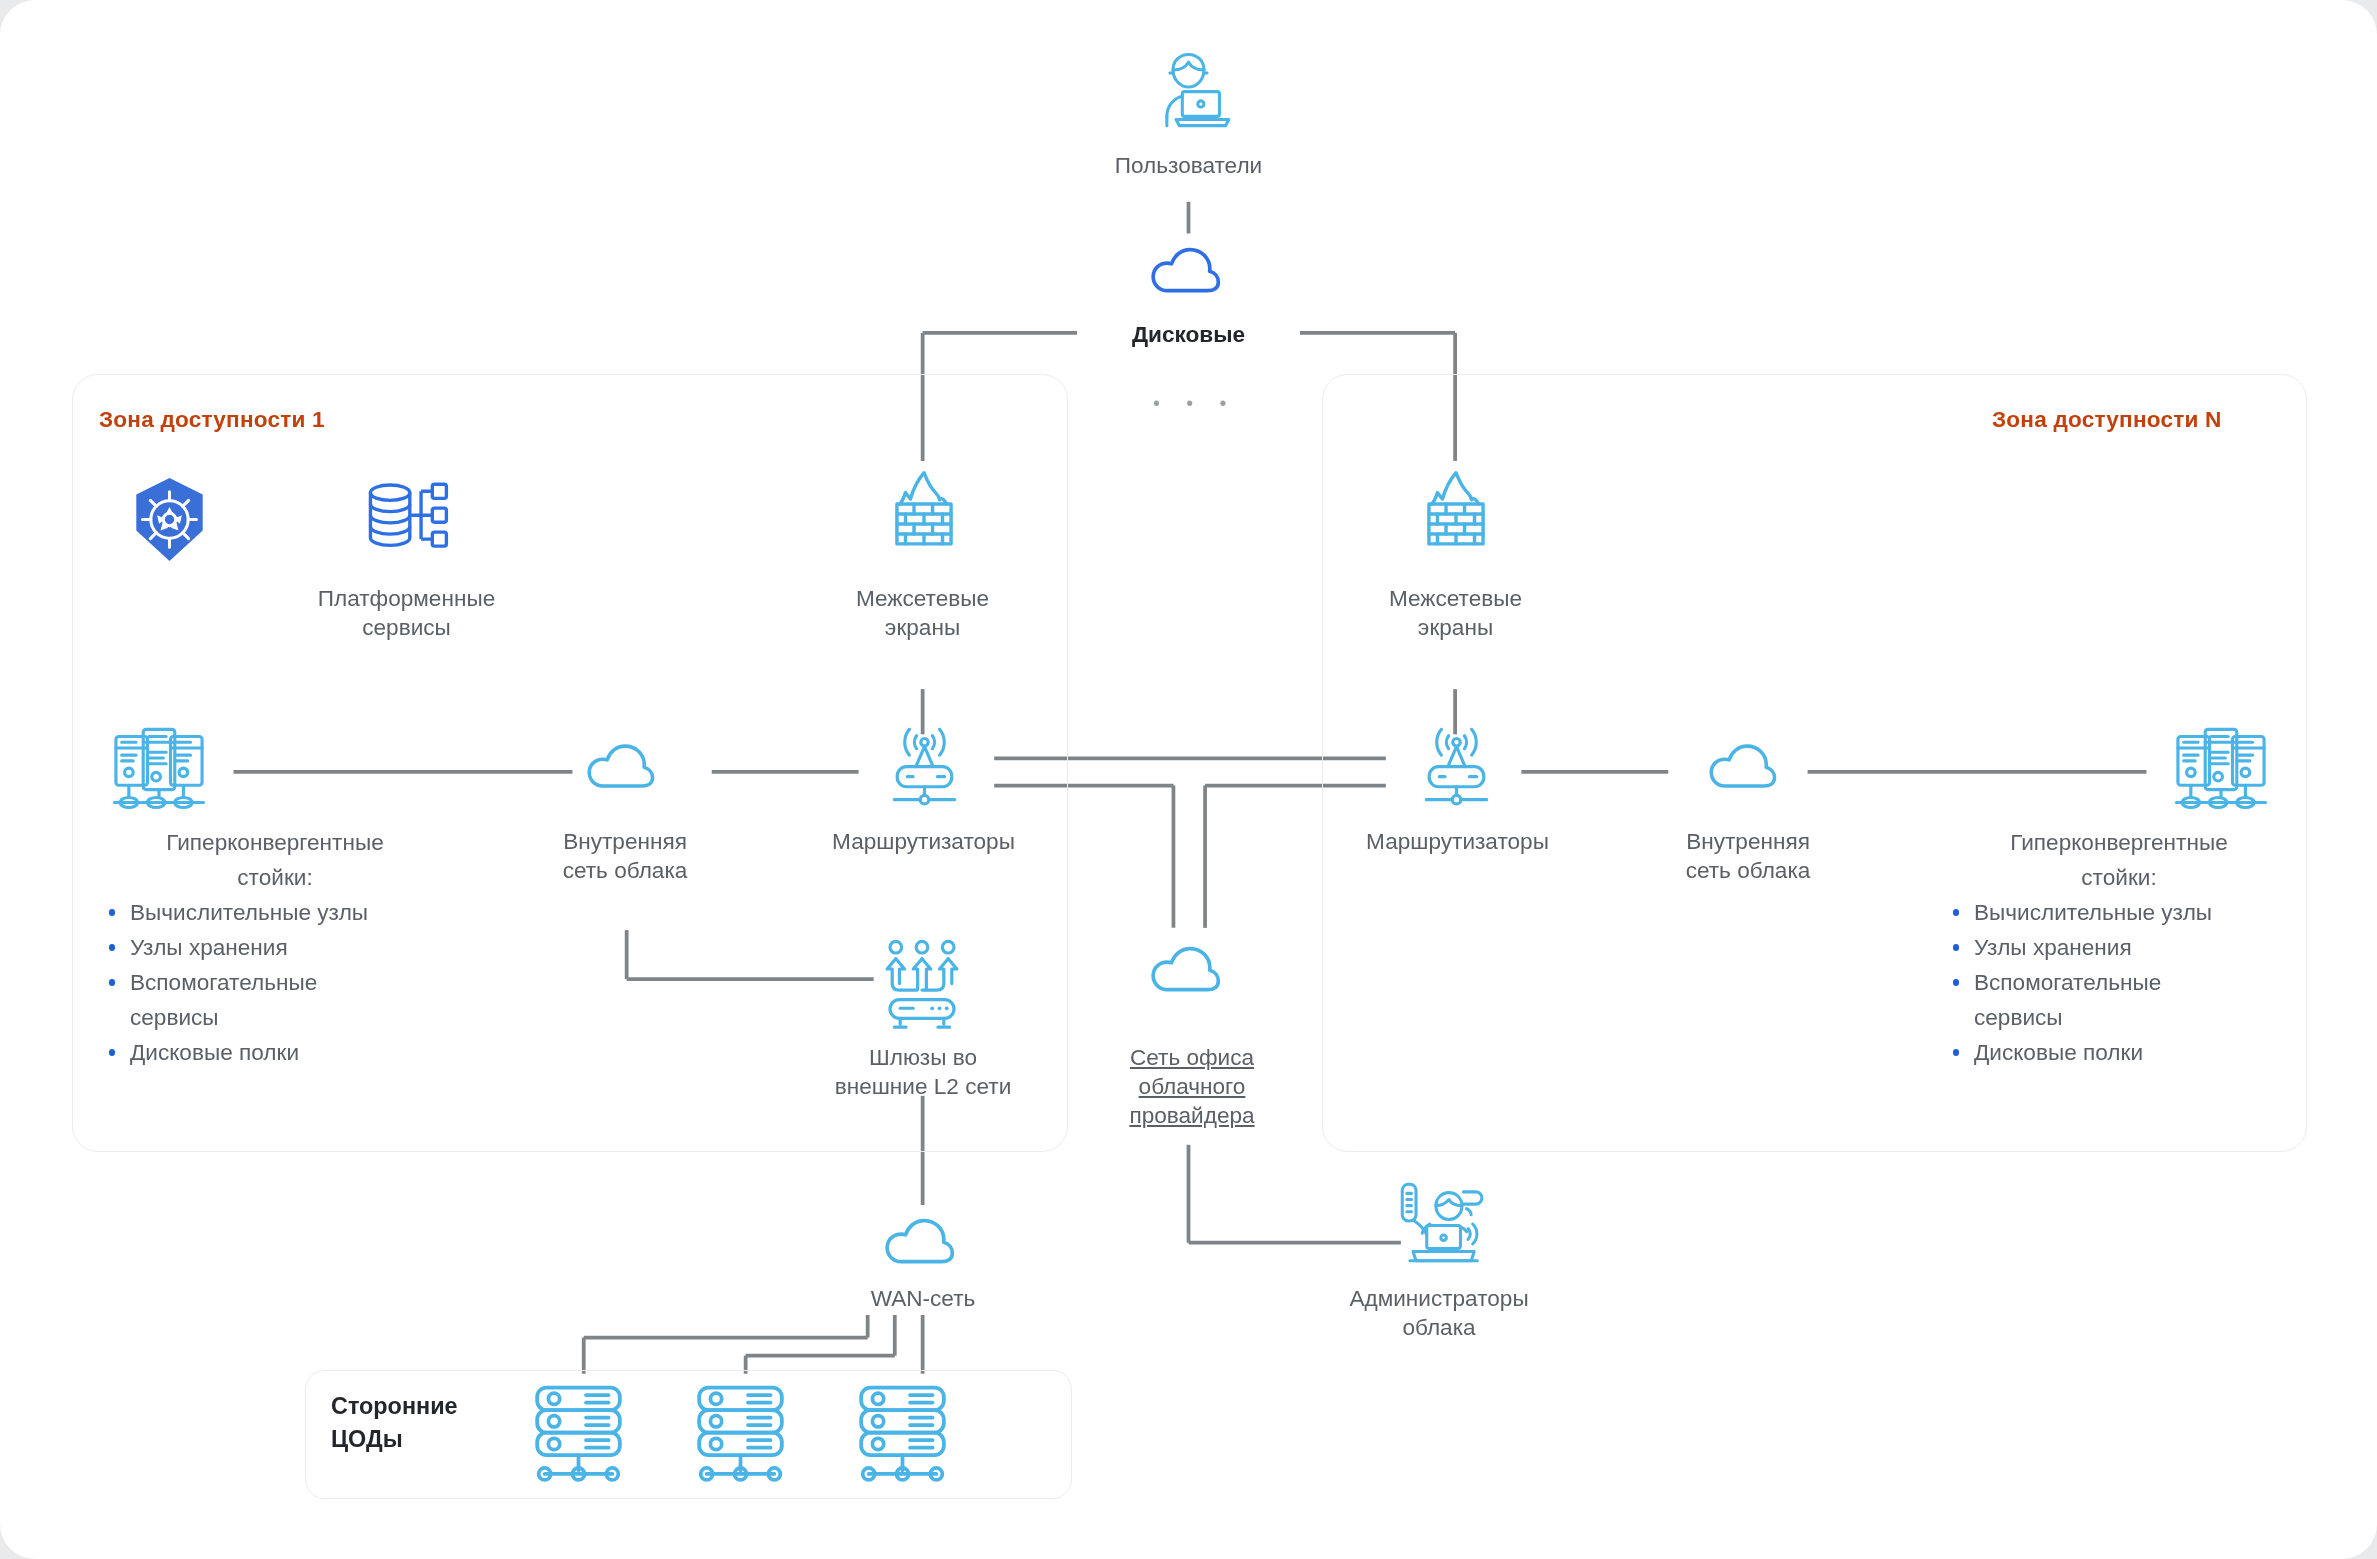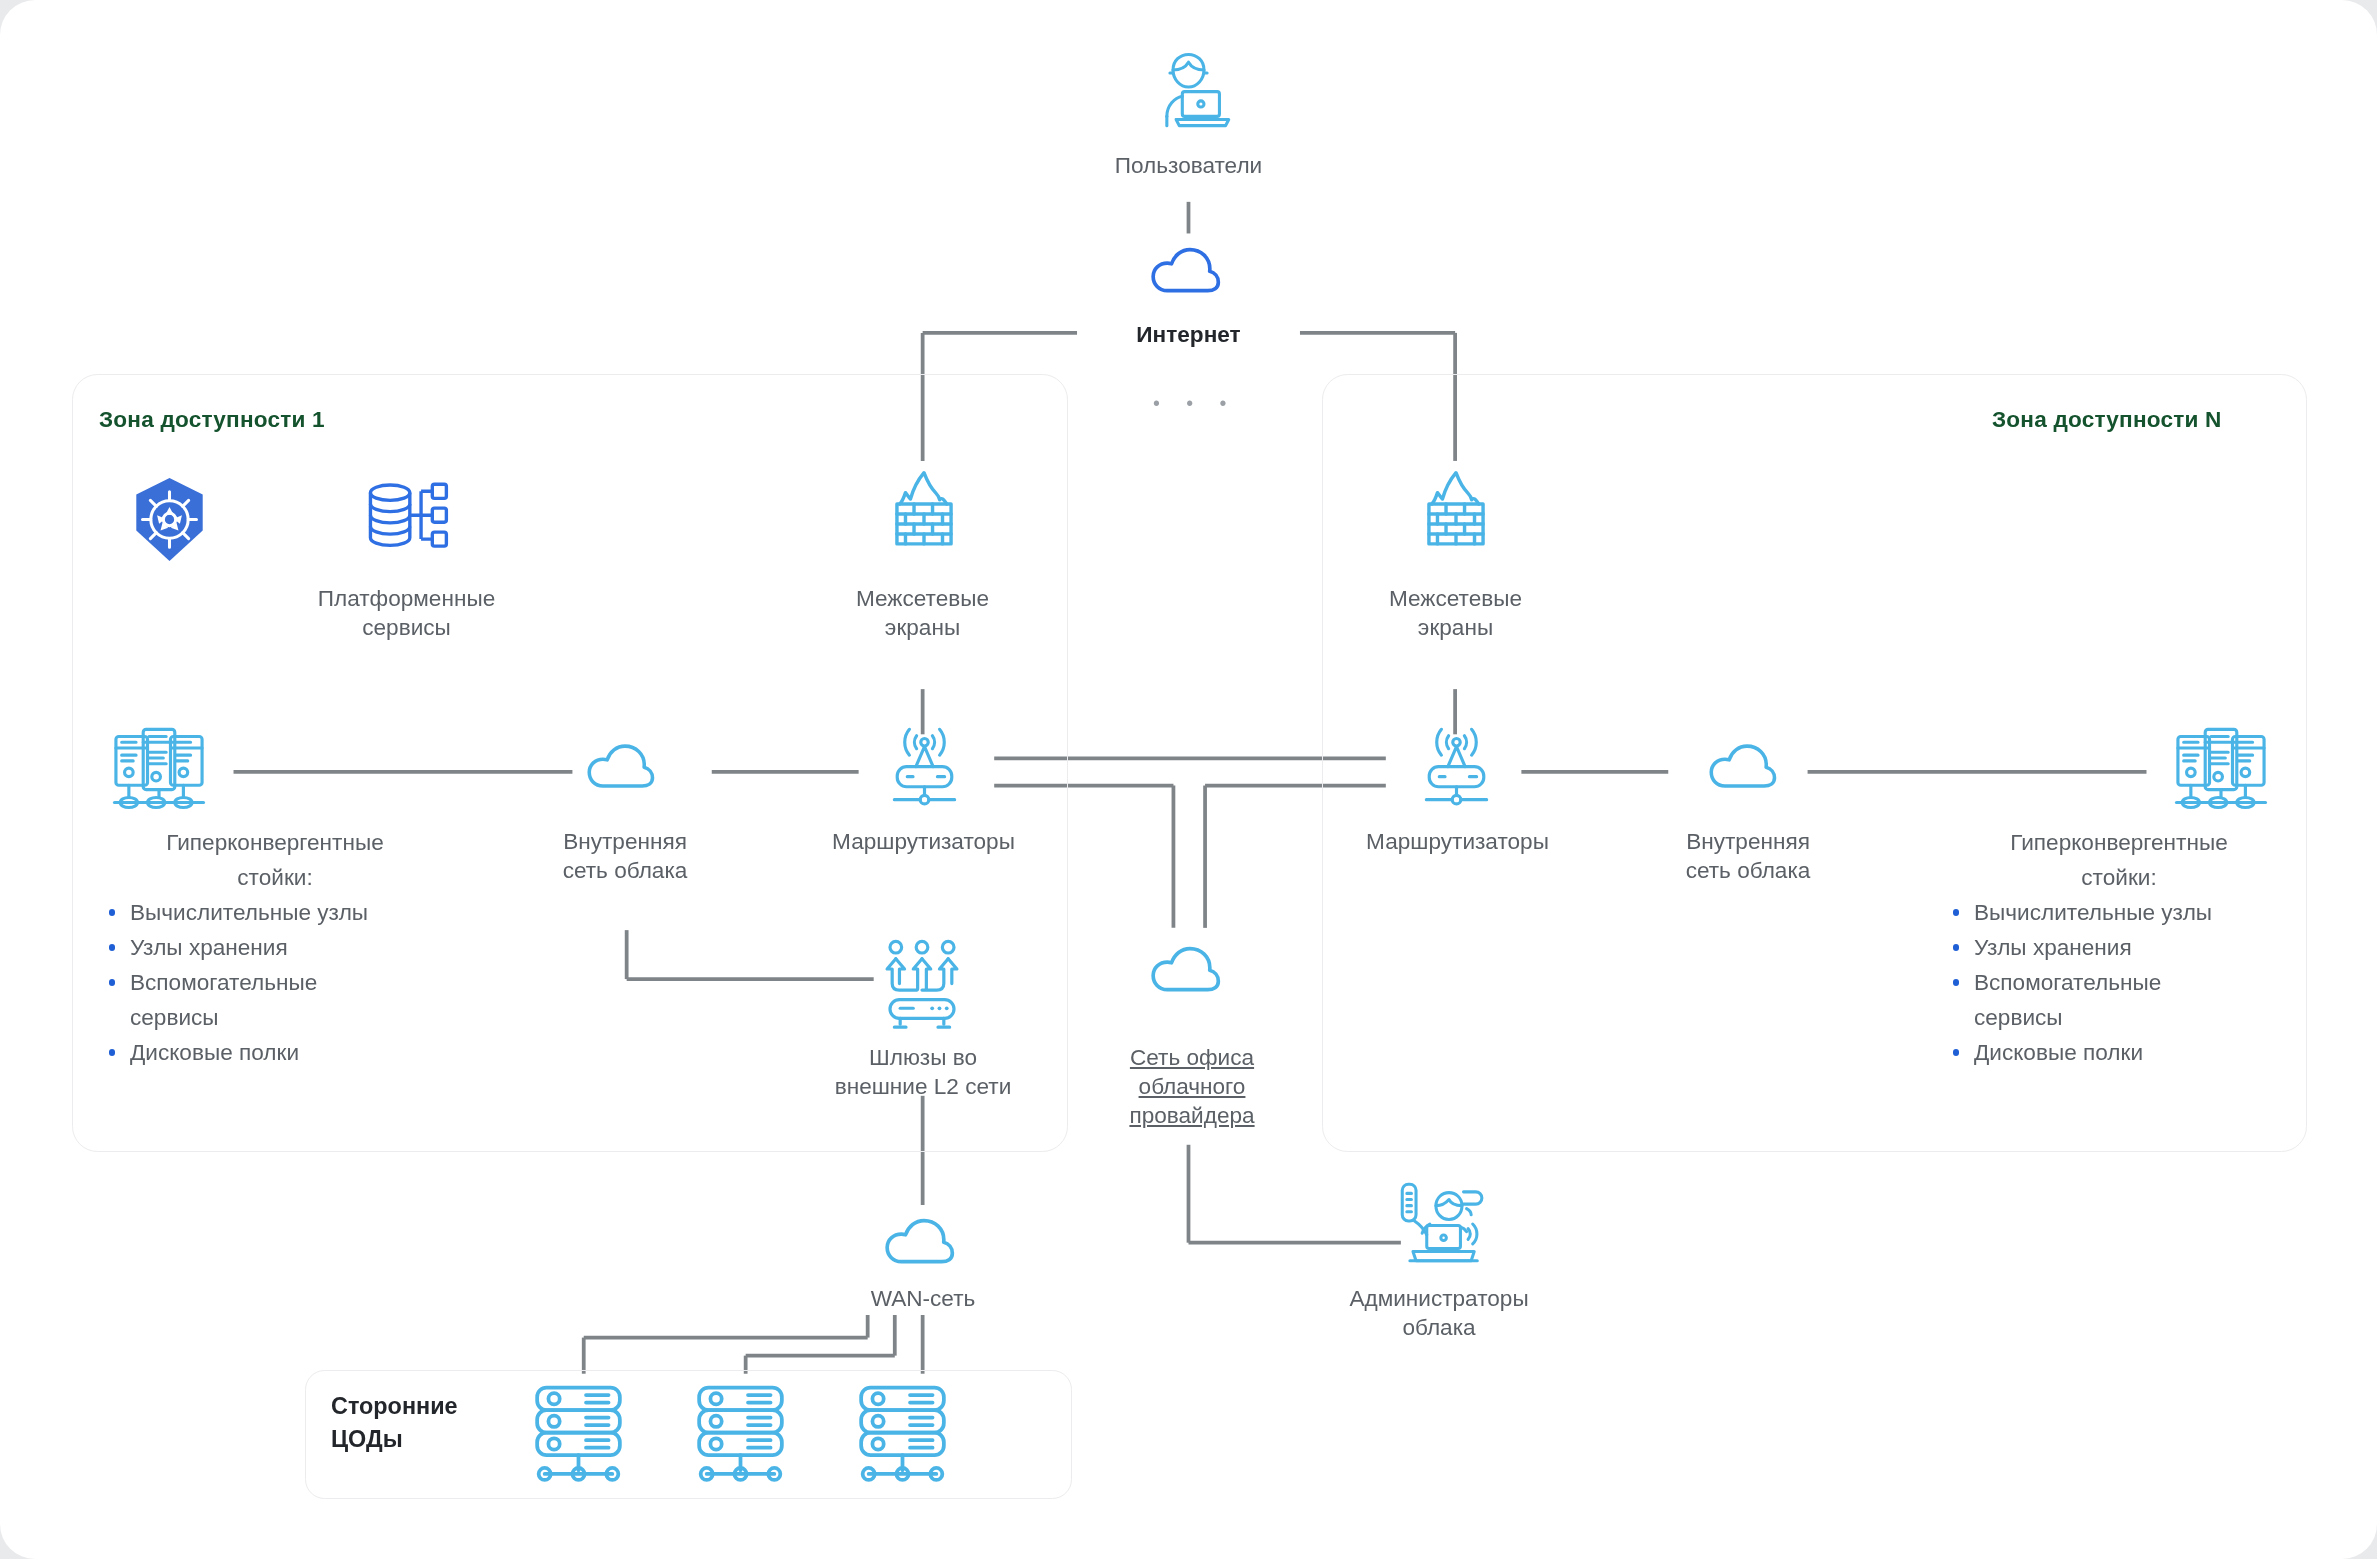--- a/index.html
+++ b/index.html
@@ -15,21 +15,21 @@
   }
   .abs{position:absolute;}
   .lbl{
     position:absolute;color:#5b6066;font-size:22.6px;line-height:29px;
     text-align:center;white-space:pre-line;font-weight:400;
   }
   .zonebox{
     position:absolute;border:1.5px solid #ececee;border-radius:25.6px;background:transparent;
   }
   .zonetitle{
-    position:absolute;color:#14532d;font-size:22.6px;font-weight:700;letter-spacing:0.2px;
+    position:absolute;color:#c2410c;font-size:22.6px;font-weight:700;letter-spacing:0.2px;
   }
   .dcbox{
     position:absolute;border:1.5px solid #ececee;border-radius:19.6px;background:transparent;
   }
   .dctitle{
     position:absolute;color:#23262b;font-size:23.4px;font-weight:700;line-height:33px;white-space:pre-line;
   }
   .listwrap{
     position:absolute;color:#5b6066;font-size:22.6px;line-height:35px;
   }
@@ -110,21 +110,21 @@
       <path d="M24 52h34l-2 4H26z"></path>
     </svg>
   </div>
   <div class="lbl" style="left:1038px;top:151px;width:301px;">Пользователи</div>
 
   <div class="icon" style="left:1144px;top:234px;width:92px;height:68px;">
     <svg width="92" height="68" viewBox="0 0 64 48" fill="none" stroke="#2f6fe4" stroke-width="2.6" stroke-linejoin="round" stroke-linecap="round">
       <path d="M16 40c-6 0-10-4.5-10-10s4.5-9.5 10-9.5c1 0 2 .2 3 .5C21 15 26 11 32 11c8 0 14 6 14 13.5 0 .6 0 1.2-.1 1.8 3.6.9 6.1 4 6.1 7.7 0 4.3-3.5 6-7.5 6z"></path>
     </svg>
   </div>
-  <div class="lbl" style="left:1038px;top:320px;width:301px;color:#23262b;font-weight:700;">Интернет</div>
+  <div class="lbl" style="left:1038px;top:320px;width:301px;color:#23262b;font-weight:700;">Дисковые</div>
   <div class="dots" style="left:1150px;top:392px;width:90px;text-align:center;font-size:19.6px;letter-spacing:10.5px;">• • •</div>
 
   <div class="zonebox" style="left:72px;top:374px;width:994px;height:776px;"></div>
   <div class="zonetitle" style="left:99px;top:407px;">Зона доступности 1</div>
 
   <div class="icon" style="left:128px;top:475px;width:83px;height:89px;">
     <svg width="83" height="89" viewBox="0 0 60 64">
       <path d="M30 2 54 14v26L30 62 6 40V14z" fill="#3a6fd8"></path>
       <g fill="none" stroke="#ffffff" stroke-width="2.2" stroke-linecap="round">
         <circle cx="30" cy="32" r="13.5"></circle>

